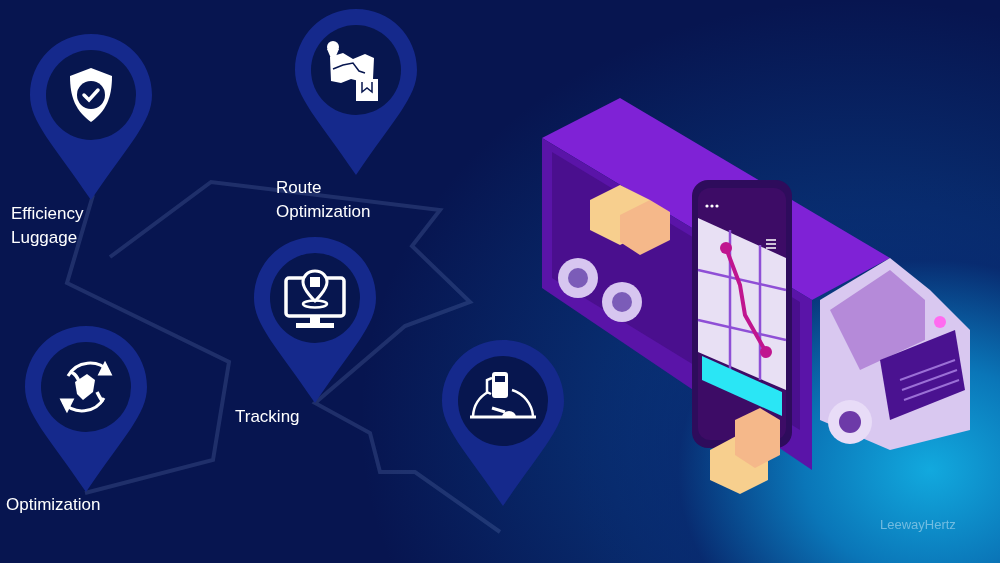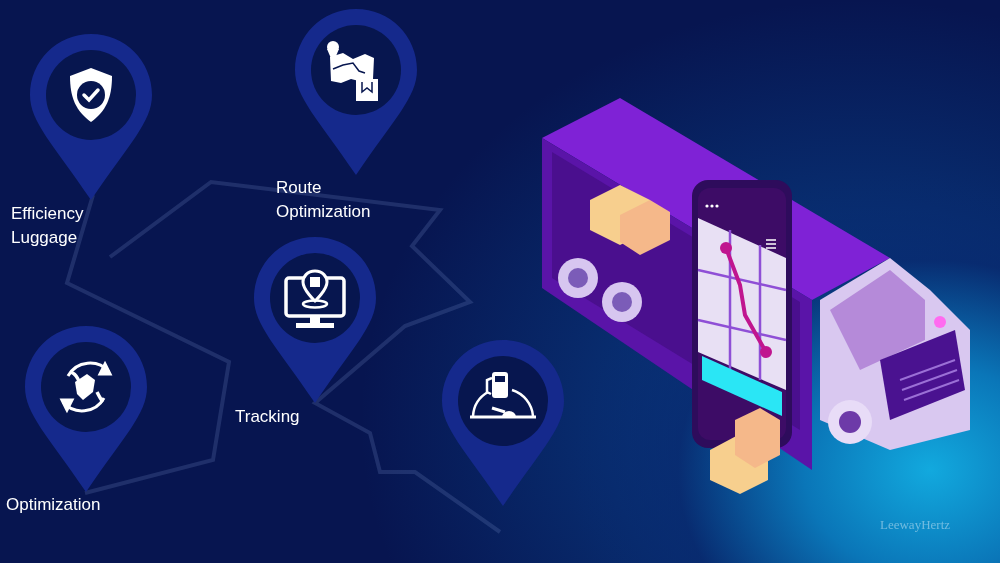--- a/index.html
+++ b/index.html
@@ -7,21 +7,21 @@
     background: #071550; font-family: "Liberation Sans", sans-serif; }
   .bg { position:absolute; inset:0;
     background:
       radial-gradient(ellipse 360px 300px at 930px 470px, #12a9de 0%, #0a76b8 35%, rgba(8,40,110,0.6) 70%, rgba(7,21,80,0) 100%),
       radial-gradient(ellipse 500px 420px at 860px 420px, rgba(10,90,170,0.7) 0%, rgba(7,21,80,0) 100%),
       #071550; }
   svg.paths { position:absolute; left:0; top:0; }
   .pin { position:absolute; }
   .label { position:absolute; color:#fff; font-size:17px; text-align:left; line-height:24px; width:160px; }
   .watermark { position:absolute; left:880px; top:517px; color:rgba(180,220,240,0.6);
-    font-family:Liberation Serif, serif; font-size:13px; }
+    font-family:Liberation Sans, sans-serif; font-size:13px; }
 </style>
 </head>
 <body>
 
 <div class="bg"></div>
 
 <svg class="paths" width="1000" height="563">
   <g fill="none" stroke="rgba(120,140,200,0.22)" stroke-width="4" stroke-linejoin="miter">
     <polyline points="93,195 67,283 229,362 213,460 85,493"></polyline>
     <polyline points="110,257 211,182 440,210 412,246 470,302 405,326 315,403 370,433 380,472 415,472 500,532"></polyline>

